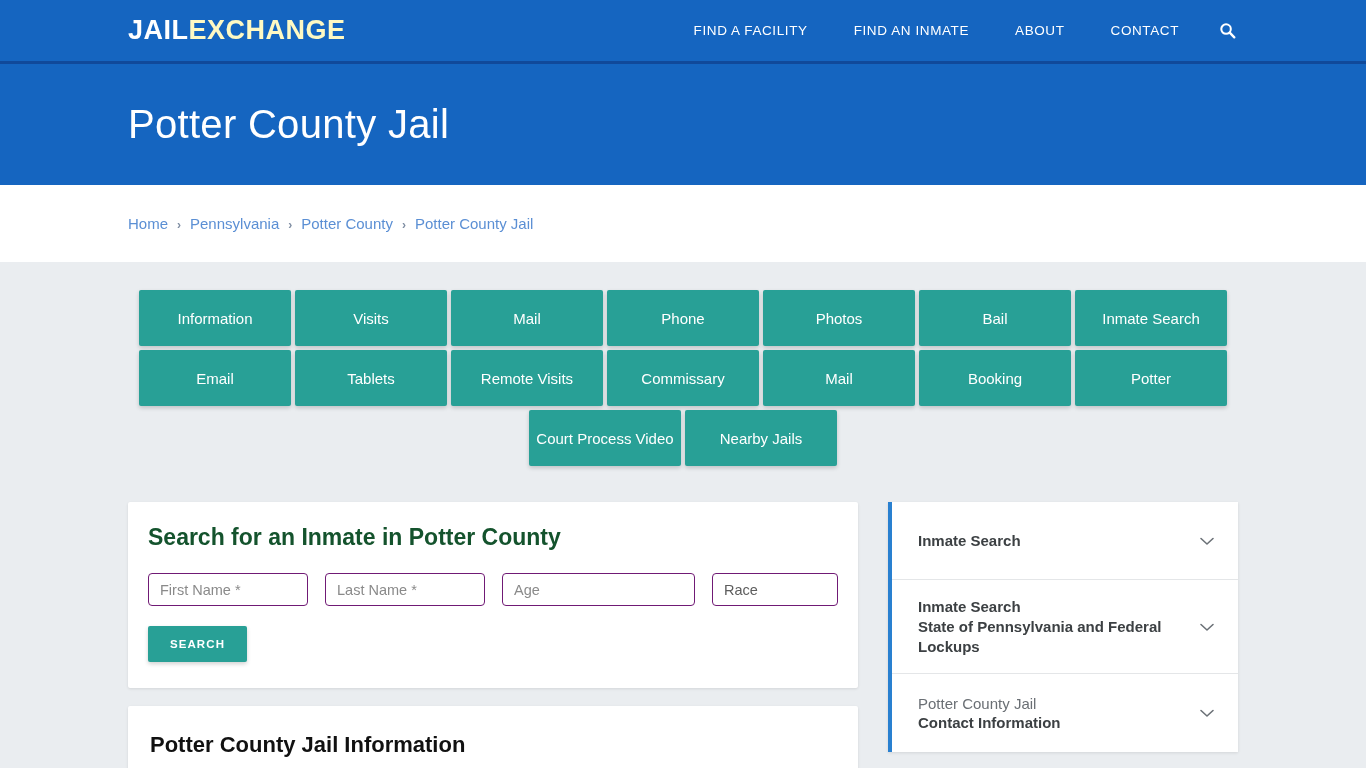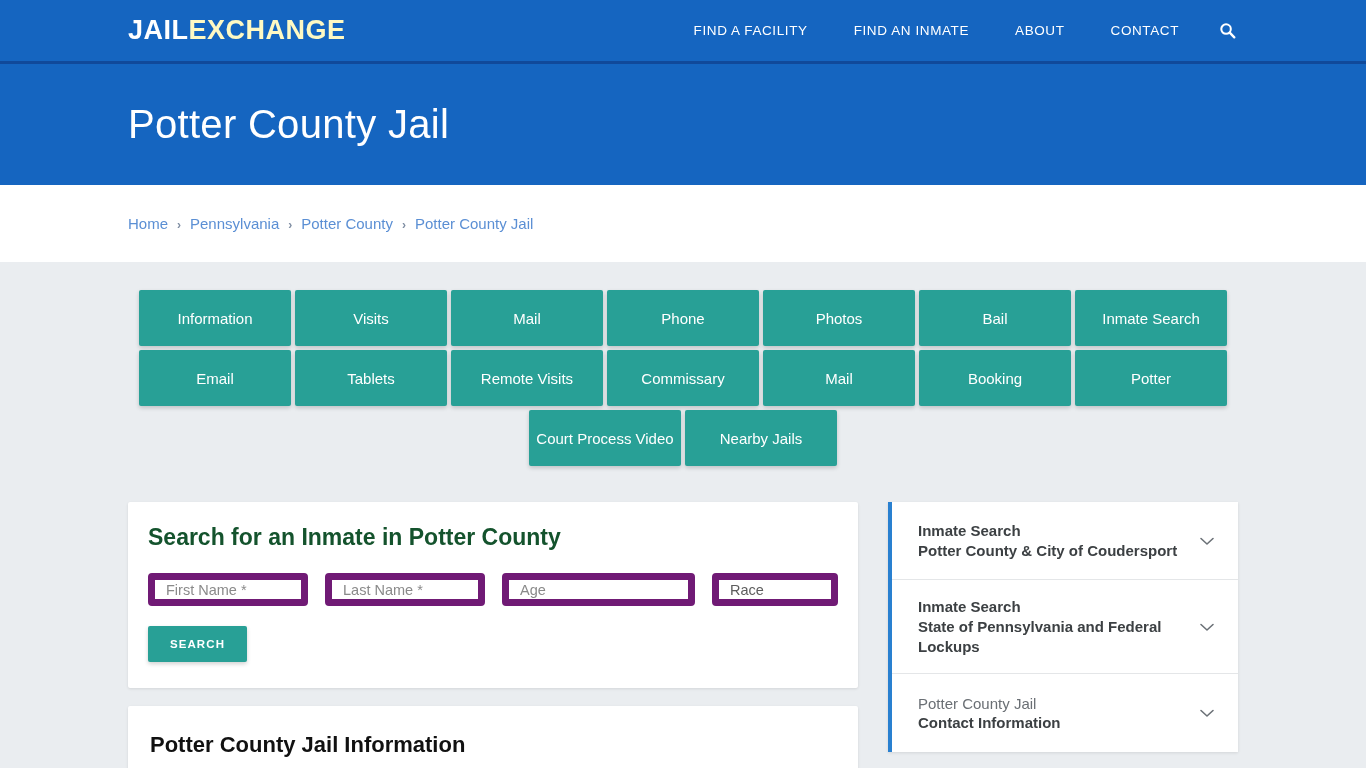--- a/index.html
+++ b/index.html
@@ -165,21 +165,21 @@
     font-weight: bold;
     margin-bottom: 22px;
   }
   .fields {
     display: flex;
     gap: 17px;
   }
   .fields input,
   .fields select {
     height: 33px;
-    border: 7px solid #701a75;
+    border: 1px solid #701a75;
     border-radius: 4px;
     padding: 0 11px;
     font-size: 14.5px;
     color: #5d5d5d;
     background: #ffffff;
     font-family: inherit;
     outline: none;
   }
   .fields input::placeholder { color: #8a8a8a; }
   .f-first, .f-last { width: 160px; }
@@ -340,21 +340,20 @@
           <h2>Potter County Jail Information</h2>
         </div>
       </div>
 
       <div class="colside">
         <div class="accordion">
 
           <div class="acc-item">
             <div class="acc-text">
               <div class="acc-l1">Inmate Search</div>
-              <div class="acc-l2">Potter County &amp; City of Coudersport</div>
             </div>
             <span class="chev">
               <svg width="20" height="20" viewBox="0 0 20 20" aria-hidden="true">
                 <polyline points="4,7.5 10,13 16,7.5" fill="none" stroke="#6b7177" stroke-width="1.6" stroke-linecap="round" stroke-linejoin="round"></polyline>
               </svg>
             </span>
           </div>
 
           <div class="acc-item">
             <div class="acc-text">

